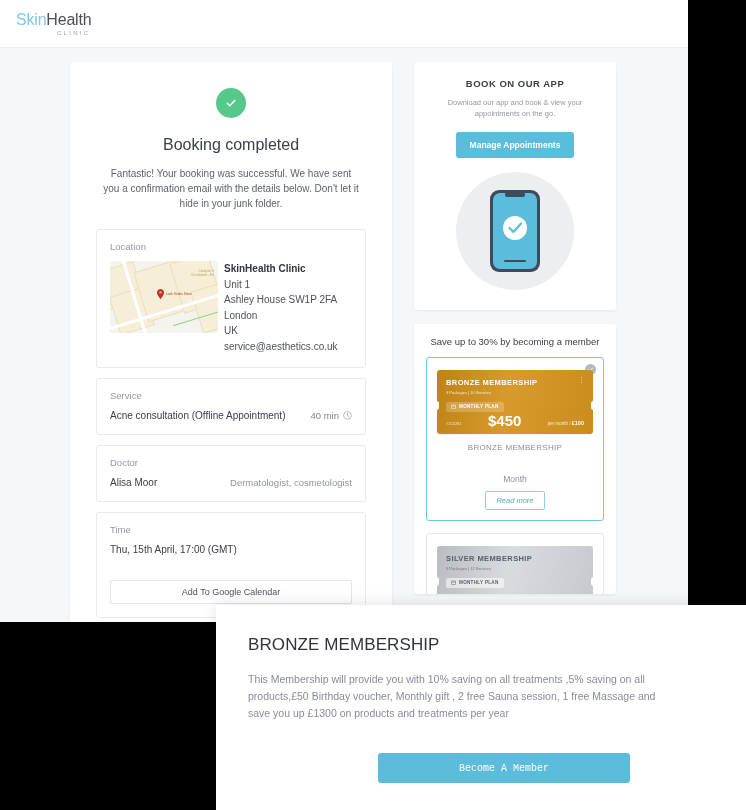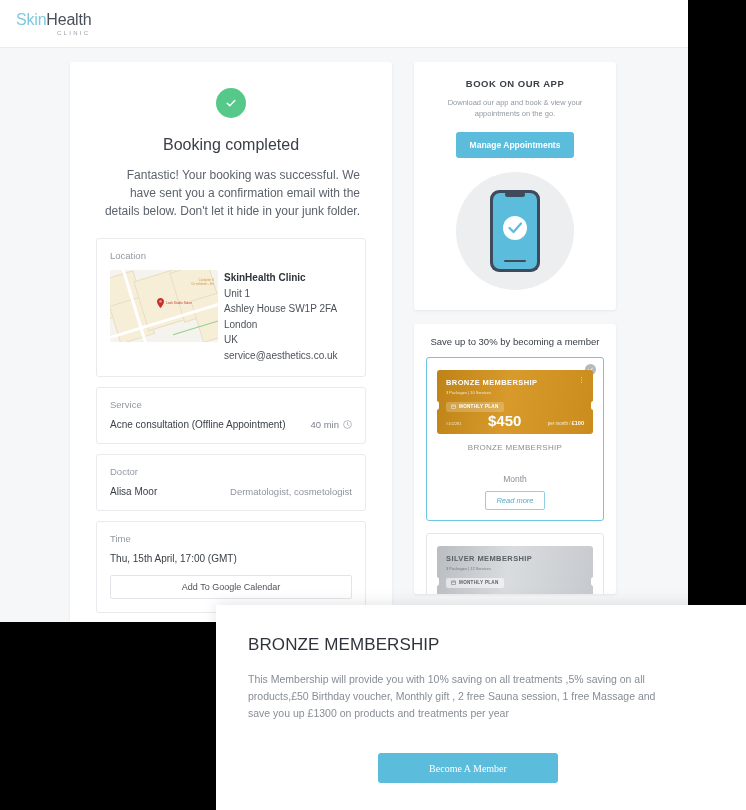--- a/index.html
+++ b/index.html
@@ -63,21 +63,21 @@
     width: 30px; height: 30px; border-radius: 50%;
     background: #56c98a; margin: 0 auto 18px;
     display: flex; align-items: center; justify-content: center;
   }
   .check-circle svg { display: block; }
   .booking-title {
     font-size: 16px; color: #3b4048; text-align: center;
     font-weight: 400; margin-bottom: 12px;
   }
   .booking-sub {
-    font-size: 12px; color: #5d636c; text-align: right;
+    font-size: 10px; color: #5d636c; text-align: center;
     line-height: 1.5; margin-bottom: 18px; padding: 0 6px;
   }
 
   .sub-card {
     border: 1px solid #e9eaee; border-radius: 3px;
     margin-bottom: 10px; padding: 11px 13px 13px;
   }
   .sub-card:last-child { margin-bottom: 0; }
   .sub-label { font-size: 9.5px; color: #9299a2; margin-bottom: 9px; }
 
@@ -109,21 +109,21 @@
     color: #c69a4e; text-align: right; line-height: 1.4;
   }
   .addr { font-size: 10px; color: #4d525a; line-height: 1.55; }
   .addr .name { font-weight: 700; color: #2f343c; }
 
   .row-between { display: flex; align-items: center; justify-content: space-between; }
   .val { font-size: 10px; color: #3b4048; }
   .val-muted { font-size: 9.5px; color: #8f959e; }
   .dur { display: flex; align-items: center; gap: 4px; font-size: 9.5px; color: #7c838c; }
 
-  .cal-btns { display: flex; gap: 10px; margin-top: 11px; }
+  .cal-btns { display: flex; gap: 10px; margin-top: 25px; }
   .cal-btn {
     flex: 1; border: 1px solid #e2e4e9; border-radius: 2px;
     background: #fff; font-size: 9px; color: #4e535b;
     padding: 6px 4px; text-align: center; cursor: pointer;
     font-family: "Liberation Sans", sans-serif;
   }
 
   
   .promo-card { padding: 16px 14px 20px; text-align: center; }
   .promo-title {
@@ -210,24 +210,24 @@
   .modal-title {
     font-size: 17px; color: #2f343c; font-weight: 400;
     letter-spacing: 0.1px; margin-bottom: 16px;
   }
   .modal-body {
     font-size: 10.5px; color: #878d97; line-height: 1.62;
     max-width: 420px;
   }
   .modal-btn {
     position: absolute; left: 162px; top: 148px;
-    width: 180px; height: 30px;
+    width: 252px; height: 30px;
     background: #5cbcdc; color: #fff; border: none; border-radius: 3px;
     font-size: 10px; cursor: pointer;
-    font-family: Liberation Serif, serif;
+    font-family: Liberation Mono, monospace;
   }
 </style>
 </head>
 <body>
 
 <div id="page">
 
   <div class="black-right"></div>
   <div class="black-bottom-left"></div>
 

